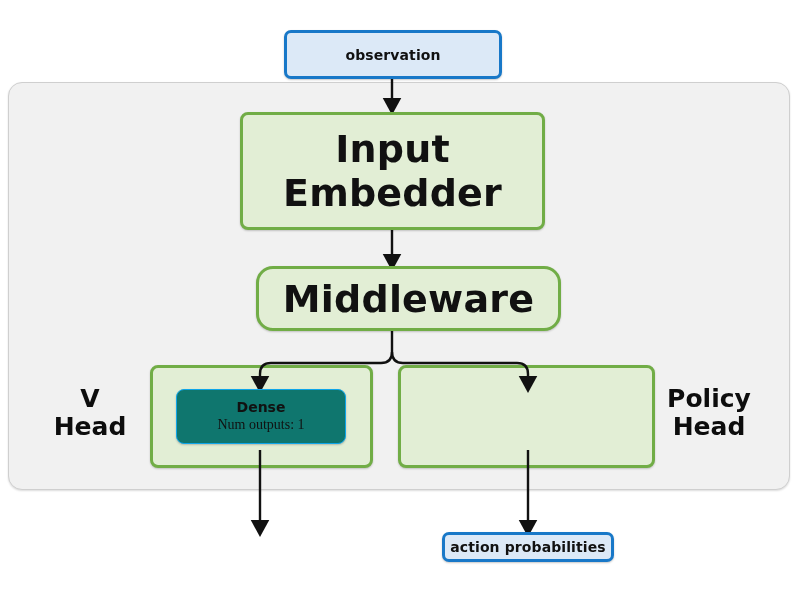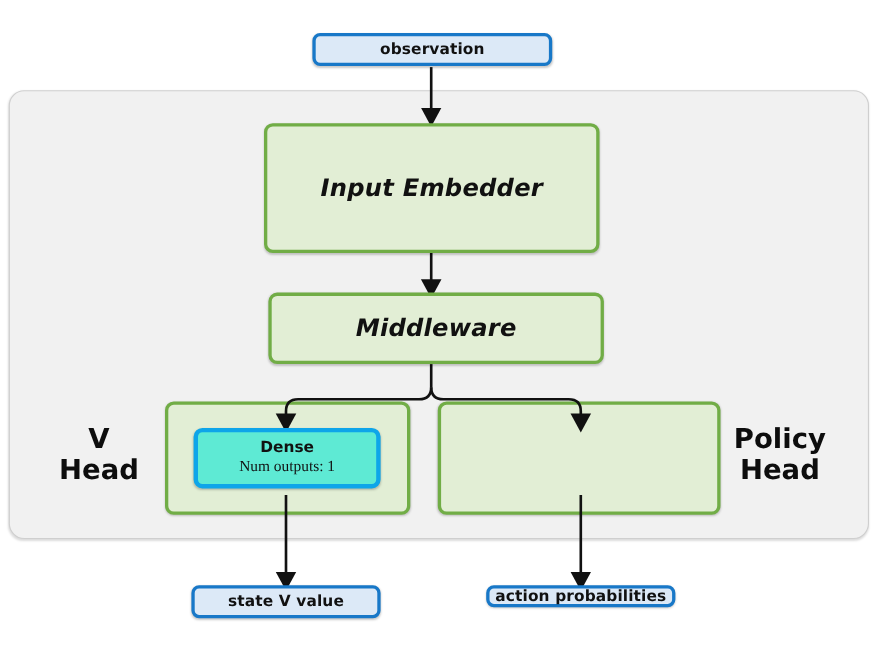--- a/index.html
+++ b/index.html
@@ -52,40 +52,39 @@
   }
 
   
   .green-box {
     background: #e2eed5;
     border: 3px solid #71ad46;
     border-radius: 8px;
     box-shadow: 0 1px 2px rgba(0,0,0,0.2);
   }
   .green-box.big-label {
-    font-size: 22px;
+    font-size: 38px;
     font-weight: bold;
     letter-spacing: 0.2px;
-    font-style: italic;
   }
 
   
   .head-wrap {
     position: absolute;
     box-sizing: border-box;
     background: #e2eed5;
     border: 3px solid #71ad46;
     border-radius: 8px;
     box-shadow: 0 1px 2px rgba(0,0,0,0.2);
   }
 
   
   .dense-box {
-    background: #5eead4;
-    border: 4px solid #0ea5e9;
+    background: #0f766e;
+    border: 1px solid #0ea5e9;
     border-radius: 8px;
     box-shadow: 0 1px 2px rgba(0,0,0,0.22);
     padding: 4px 8px;
   }
   .dense-title {
     font-size: 14px;
     font-weight: bold;
     line-height: 1.2;
   }
   .dense-sub {
@@ -140,45 +139,42 @@
 
     <path d="M392,331 L392,352" stroke="#111111" stroke-width="2.4" fill="none"></path>
     <path d="M392,352 Q392,363 381,363 L271,363 Q260,363 260,374 L260,384" stroke="#111111" stroke-width="2.4" fill="none" marker-end="url(#arrowhead)"></path>
     <path d="M392,352 Q392,363 403,363 L517,363 Q528,363 528,374 L528,384" stroke="#111111" stroke-width="2.4" fill="none" marker-end="url(#arrowhead)"></path>
 
     <line x1="260" y1="450" x2="260" y2="528" stroke="#111111" stroke-width="2.4" marker-end="url(#arrowhead)"></line>
 
     <line x1="528" y1="450" x2="528" y2="528" stroke="#111111" stroke-width="2.4" marker-end="url(#arrowhead)"></line>
   </svg>
 
-  <div class="node io-box" style="left:284px; top:30px; width:218px; height:30px;">
+  <div class="node io-box" style="left:284px; top:30px; width:218px; height:49px;">
     <span>observation</span>
   </div>
 
   <div class="node green-box big-label" style="left:240px; top:112px; width:305px; height:118px;">
     <span>Input Embedder</span>
   </div>
 
-  <div class="node green-box big-label" style="left:244px; top:266px; width:305px; height:65px;">
+  <div class="node green-box big-label" style="left:256px; top:266px; width:305px; height:65px;border-radius:17px;">
     <span>Middleware</span>
   </div>
 
   <div class="node dense-box" style="left:176px; top:389px; width:170px; height:55px;">
     <span class="dense-title">Dense</span>
     <span class="dense-sub">Num outputs: 1</span>
   </div>
 
 
   <div class="head-label" style="left:36px; top:385px; width:108px;">V
 Head</div>
 
   <div class="head-label" style="left:646px; top:385px; width:126px;">Policy
 Head</div>
 
-  <div class="node io-box" style="left:174px; top:532px; width:172px; height:30px;">
-    <span>state V value</span>
-  </div>
 
-  <div class="node io-box" style="left:442px; top:532px; width:172px; height:20px;">
+  <div class="node io-box" style="left:442px; top:532px; width:172px; height:30px;">
     <span>action probabilities</span>
   </div>
 
 </div>
 
 </body></html>

